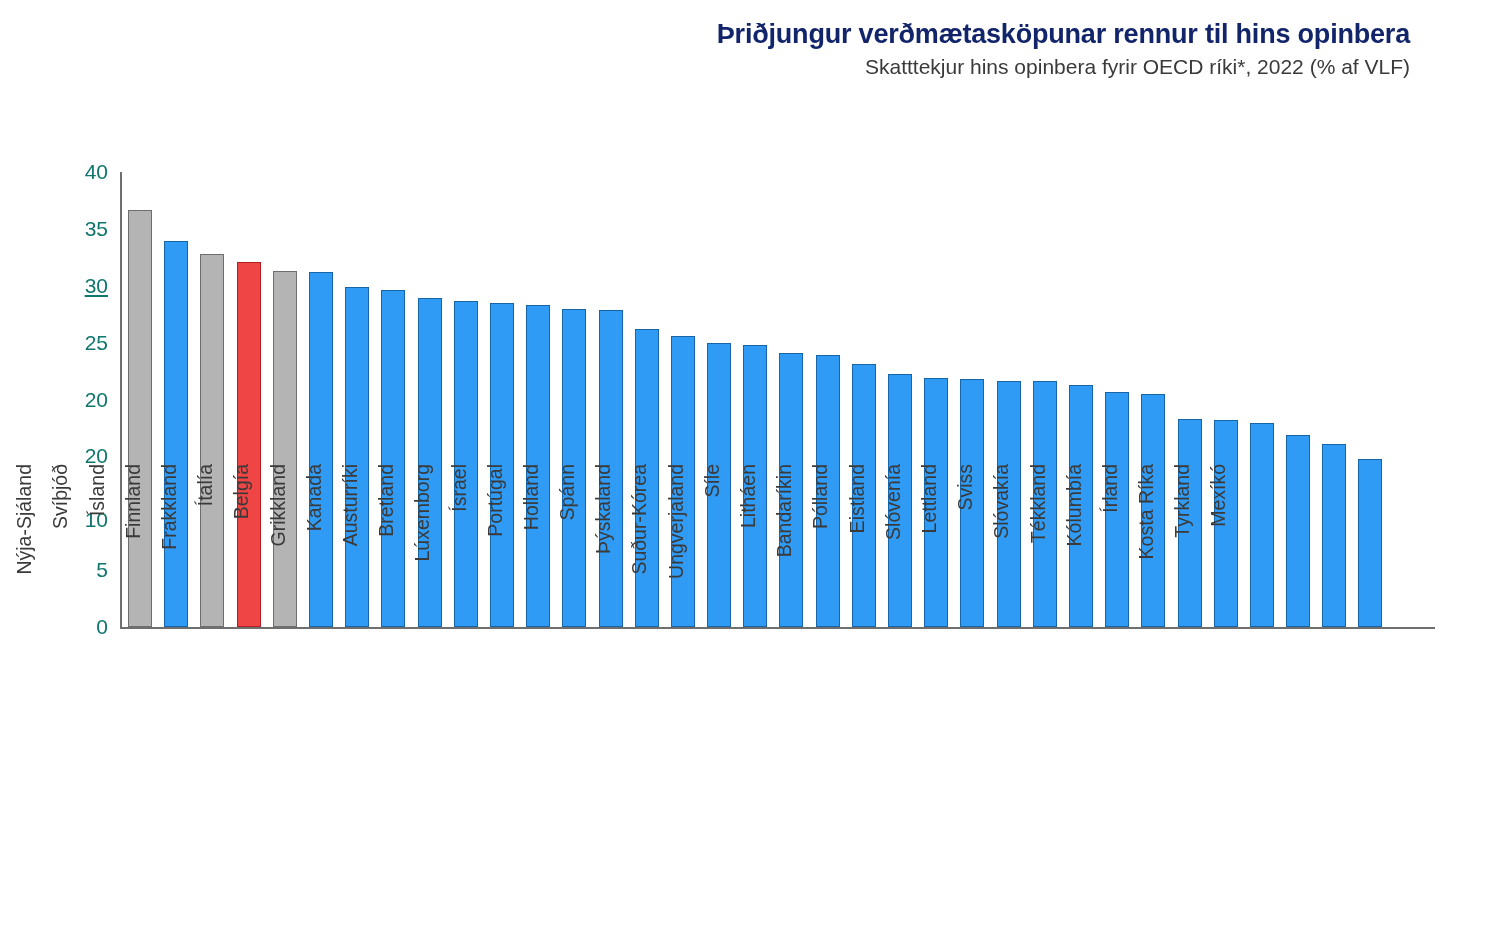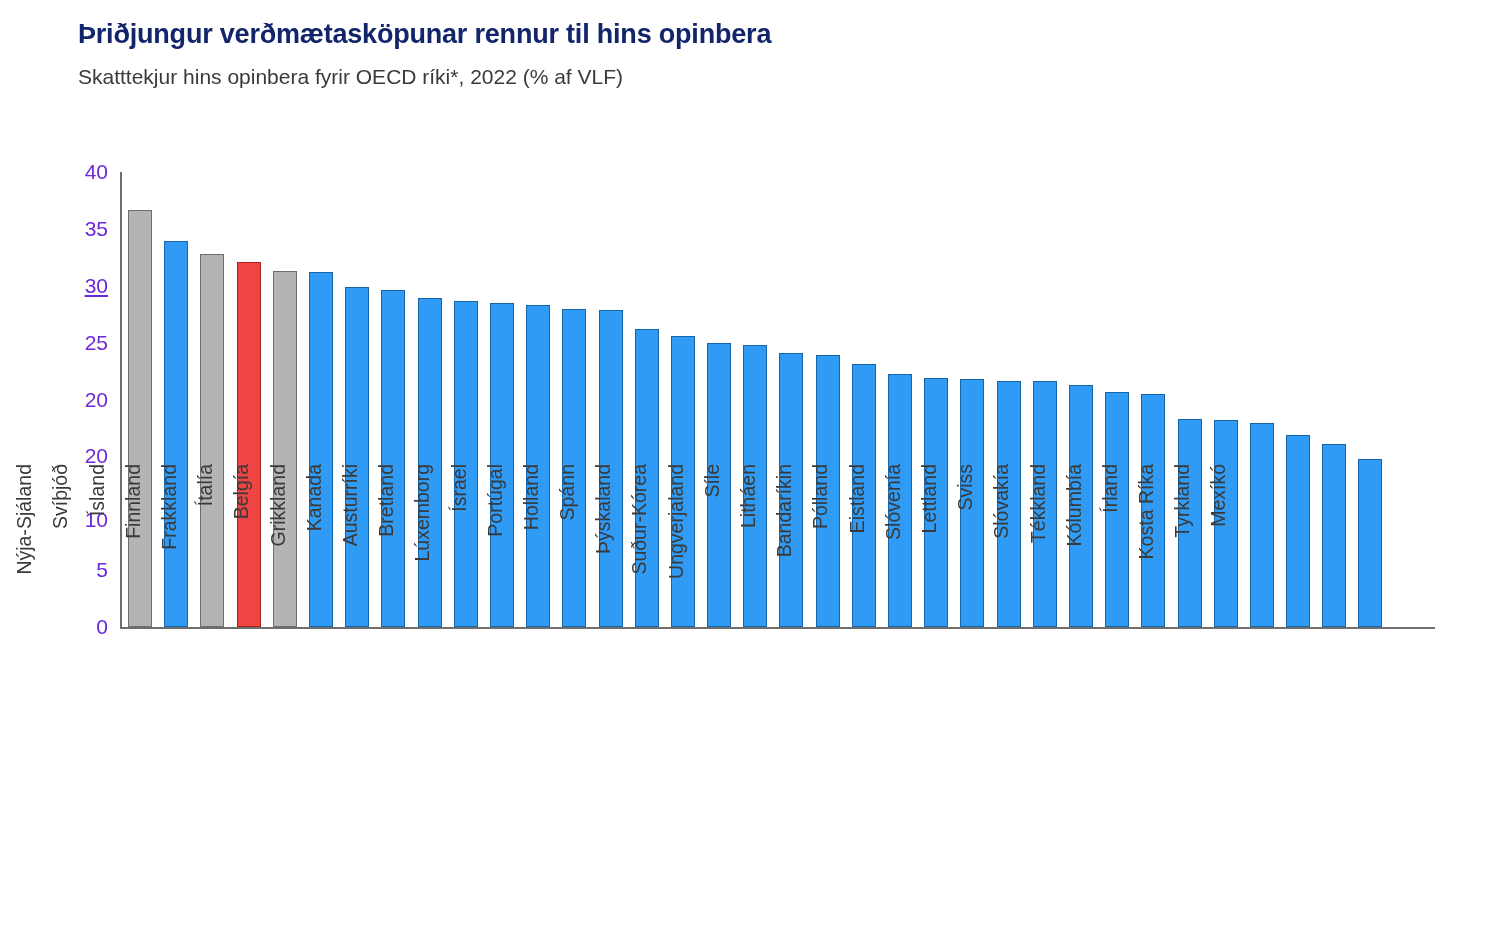--- a/index.html
+++ b/index.html
@@ -18,38 +18,39 @@
 
   .page {
     position: relative;
     width: 1492px;
     height: 947px;
   }
 
   
   .title-block {
     position: absolute;
-    left: 78px;
+    left: 60px;
     top: 18px;
     width: 1350px;
+    text-align: right;
   }
   .chart-title {
     font-size: 27px;
     font-weight: bold;
     color: #12256b;
     letter-spacing: -0.2px;
     line-height: 1.2;
     margin: 0;
     white-space: nowrap;
   }
   .chart-subtitle {
     font-size: 21px;
     font-weight: normal;
     color: #3a3a3a;
-    margin: 14px 0 0 0;
+    margin: 4px 0 0 0;
     line-height: 1.2;
     white-space: nowrap;
   }
 
   
   .plot-wrap {
     position: absolute;
     left: 60px;
     top: 160px;
     width: 1380px;
@@ -60,21 +61,21 @@
     position: absolute;
     left: 0;
     top: 0;
     width: 48px;
     height: 455px;
   }
   .y-tick {
     position: absolute;
     right: 0;
     font-size: 21px;
-    color: #6d28d9;
+    color: #0f766e;
     transform: translateY(-50%);
     text-align: right;
     white-space: nowrap;
   }
 
   .axis-line-y {
     position: absolute;
     left: 60px;
     top: 12px;
     width: 2px;

